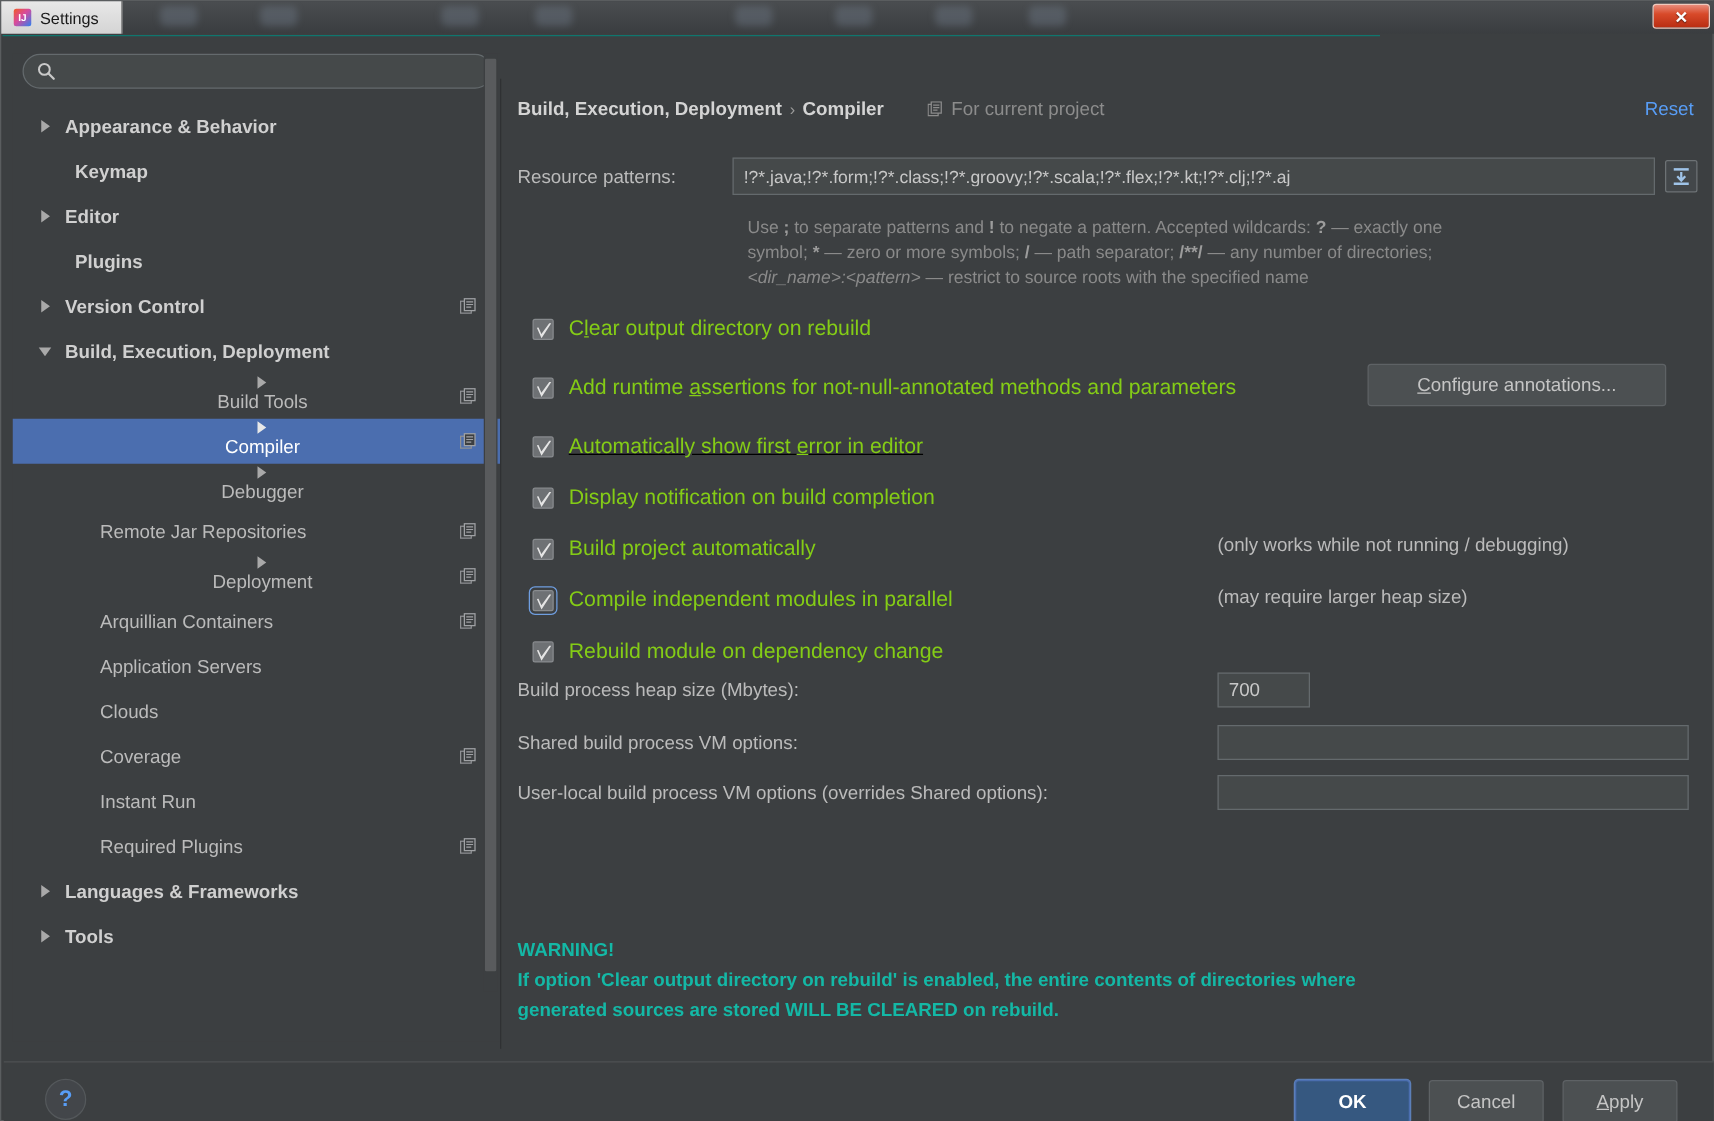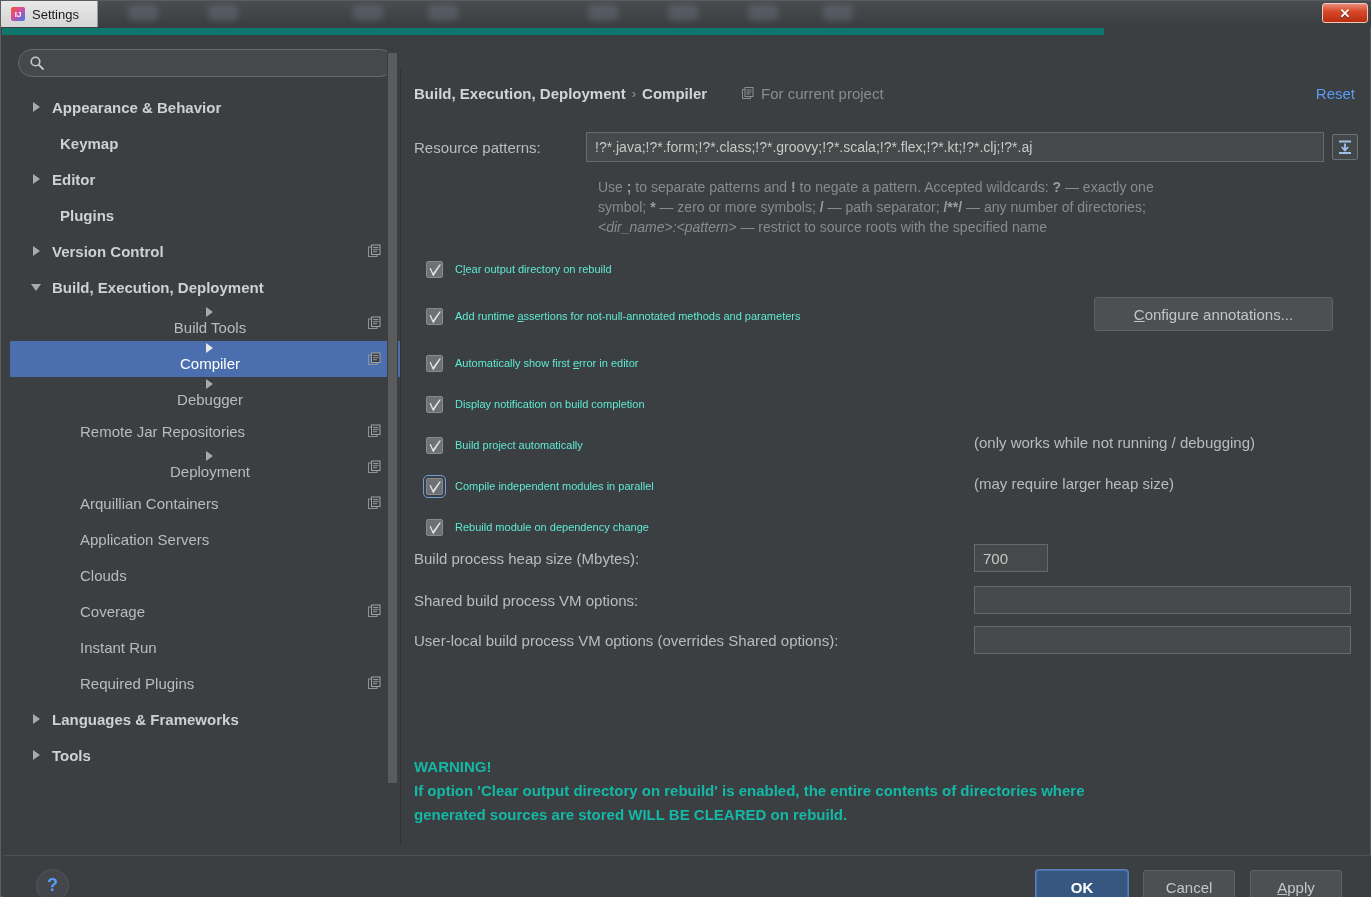--- a/index.html
+++ b/index.html
@@ -68,21 +68,21 @@
     display: flex; align-items: center; justify-content: center;
     color: #fff; font-size: 13px; font-weight: bold;
     text-shadow: 0 1px 1px rgba(0,0,0,0.6);
   }
 
   
   #dialog {
     position: absolute; left: 1px; top: 27px;
     width: 1102px; height: 868px;
     background: #3c3f41;
-    border-top: 7px solid #0f766e;
+    border-top: 1px solid #0f766e;
   }
 
   
   #sidebar {
     position: absolute; left: 8px; top: 14px;
     width: 390px; height: 790px;
     background: #3c3f41;
   }
   #search-wrap {
     position: absolute; left: 8px; top: 0;
@@ -240,22 +240,22 @@
     border-radius: 2px;
     position: relative;
   }
   .cb-box.focused {
     outline: 1px solid #6f9ee0;
     outline-offset: 2px;
   }
   .cb-box svg { position: absolute; left: 1px; top: 0; }
   .cb-label {
     margin-left: 12px;
-    color: #5eead4;
-    font-size: 11px;
+    color: #84cc16;
+    font-size: 17px;
     white-space: nowrap;
   }
   .cb-label u { text-decoration: underline; }
   .cb-hint {
     position: absolute;
     color: #bbbbbb;
     font-size: 15px;
     white-space: nowrap;
   }
   #configure-annotations {
@@ -563,21 +563,21 @@
             <span class="cb-label"><span>C</span><u>l</u><span>ear output directory on rebuild</span></span>
           </div>
           <div class="cb-row" style="top: 256px;">
             <span class="cb-box">
               <svg width="15" height="17" viewBox="0 0 15 17">
   <path d="M1.5 6.2 L5.2 14.5 L13 2.5 L11.4 2.5 L5.1 11.2 L2.8 5.9 Z" fill="#e4e4e4"></path>
 </svg>
             </span>
             <span class="cb-label"><span>Add runtime </span><u>a</u><span>ssertions for not-null-annotated methods and parameters</span></span>
           </div>
-          <div class="cb-row" style="top: 303px;">
+          <div class="cb-row" style="top: 303px; text-decoration: underline;">
             <span class="cb-box">
               <svg width="15" height="17" viewBox="0 0 15 17">
   <path d="M1.5 6.2 L5.2 14.5 L13 2.5 L11.4 2.5 L5.1 11.2 L2.8 5.9 Z" fill="#e4e4e4"></path>
 </svg>
             </span>
             <span class="cb-label"><span>Automatically show first </span><u>e</u><span>rror in editor</span></span>
           </div>
           <div class="cb-row" style="top: 344px;">
             <span class="cb-box">
               <svg width="15" height="17" viewBox="0 0 15 17">

